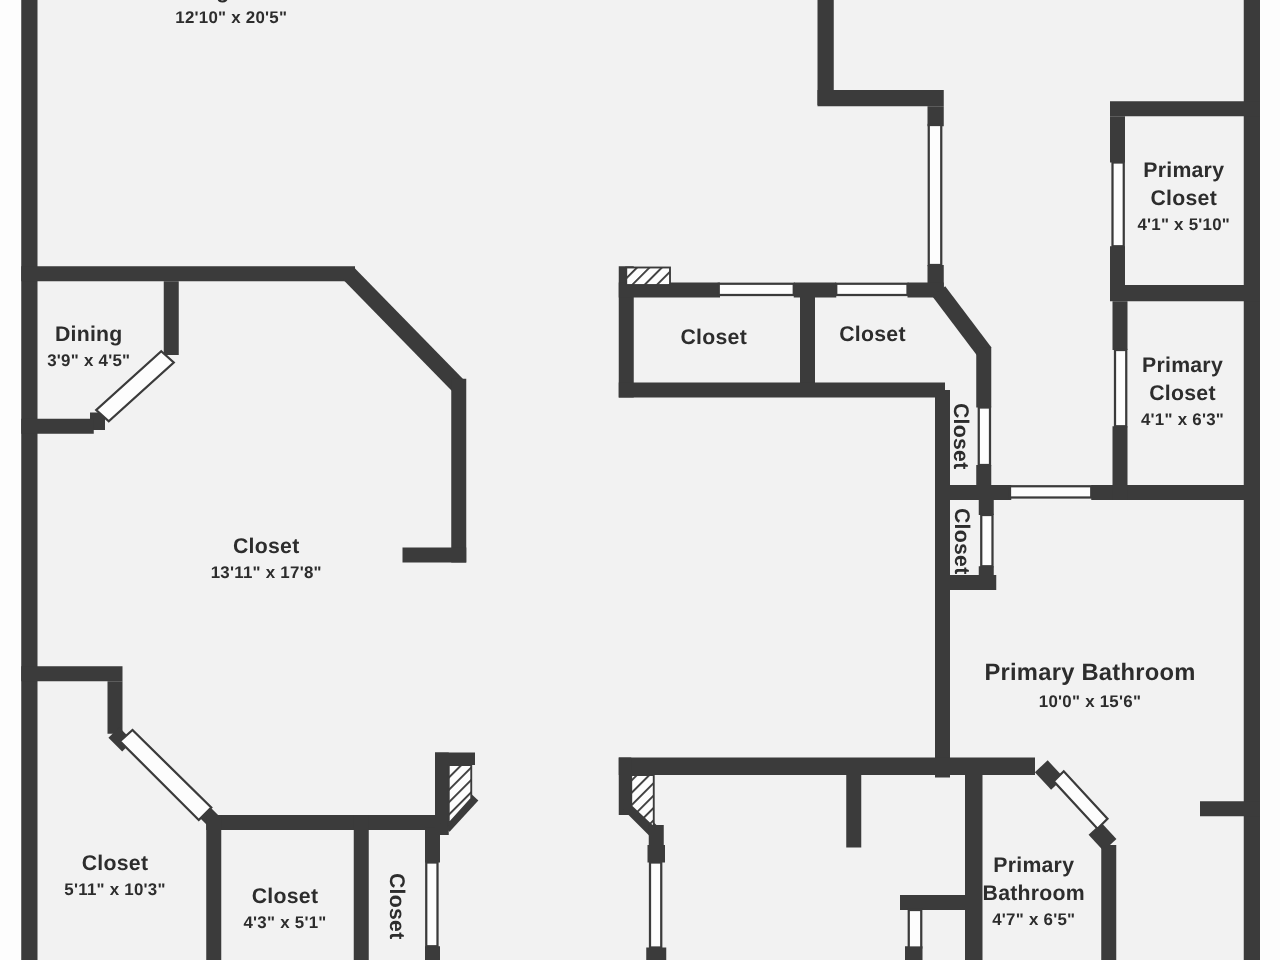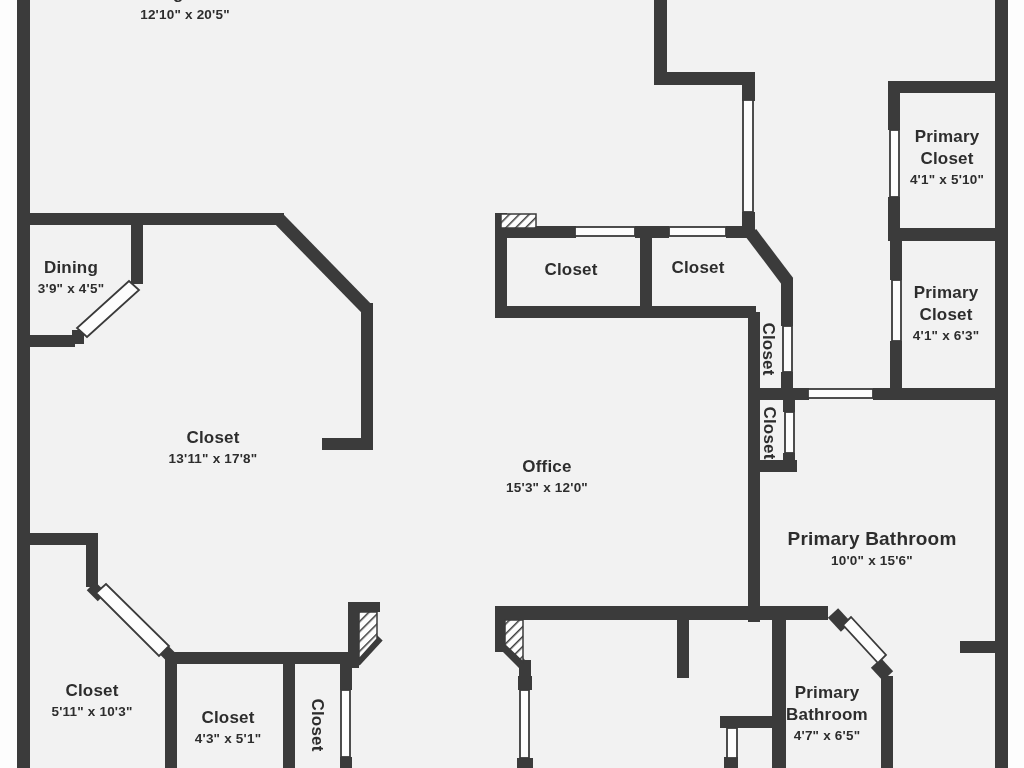--- a/index.html
+++ b/index.html
@@ -186,24 +186,20 @@
 
   <div class="label vertical" style="left:769px;top:433px">
     <div class="rname">Closet</div>
   </div>
 
   <div class="label" style="left:213px;top:448px">
     <div class="rname">Closet</div>
     <div class="rdims">13'11" x 17'8"</div>
   </div>
 
-  <div class="label" style="left:547px;top:477px">
-    <div class="rname">Office</div>
-    <div class="rdims">15'3" x 12'0"</div>
-  </div>
 
   <div class="label" style="left:872px;top:550px">
     <div class="rname big">Primary Bathroom</div>
     <div class="rdims">10'0" x 15'6"</div>
   </div>
 
   <div class="label" style="left:92px;top:701px">
     <div class="rname">Closet</div>
     <div class="rdims">5'11" x 10'3"</div>
   </div>

